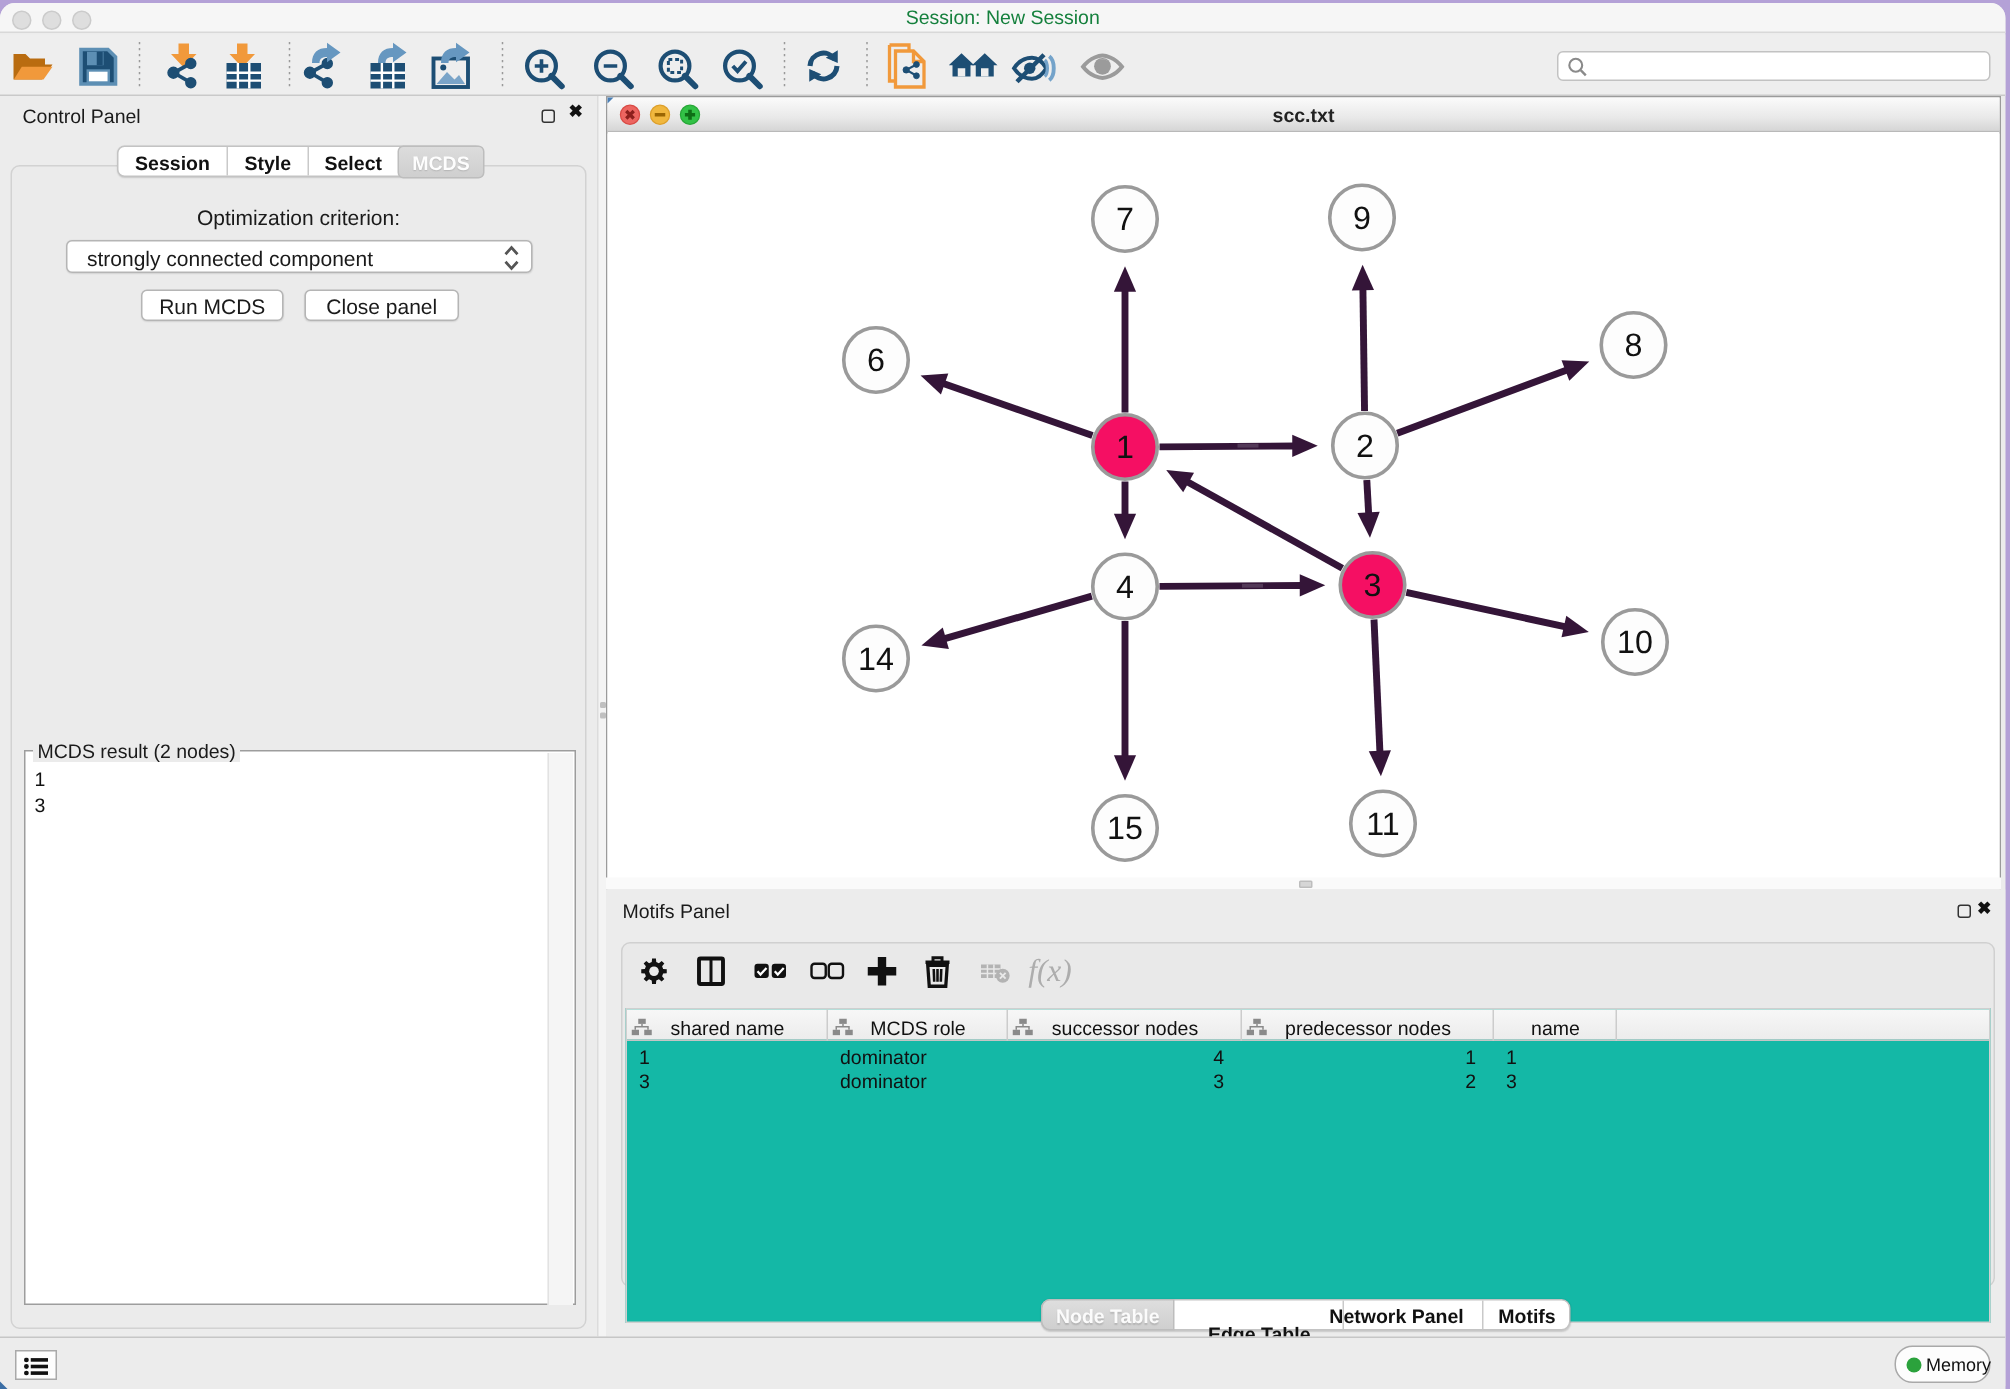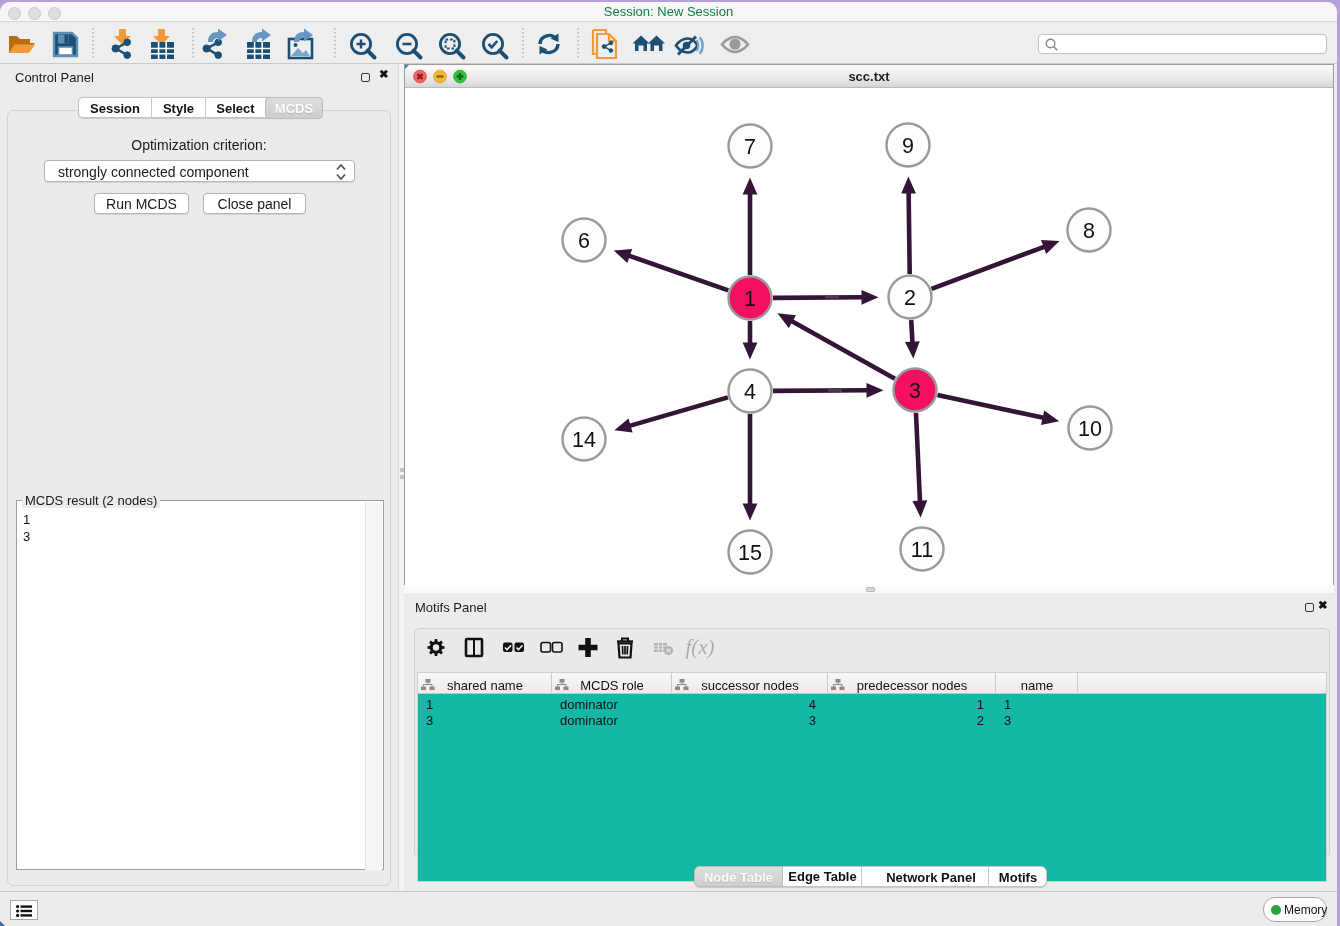--- a/index.html
+++ b/index.html
@@ -354,21 +354,21 @@
           <div class="ptext" style="left:254px;top:24px;width:144px;text-align:right;font-size:13px;color:#111">4</div>
           <div class="ptext" style="left:254px;top:40px;width:144px;text-align:right;font-size:13px;color:#111">3</div>
           <div class="ptext" style="left:410px;top:24px;width:156px;text-align:right;font-size:13px;color:#111">1</div>
           <div class="ptext" style="left:410px;top:40px;width:156px;text-align:right;font-size:13px;color:#111">2</div>
           <div class="ptext" style="left:586px;top:24px;font-size:13px;color:#111">1</div>
           <div class="ptext" style="left:586px;top:40px;font-size:13px;color:#111">3</div>
   </div>
 
   <div class="abs" style="left:290px;top:273px;width:353px;height:21px;background:#fff;border:1px solid #c3c3c3;border-radius:6px;box-shadow:0 0.5px 1px rgba(0,0,0,.15)">
     <div class="abs" style="left:-1px;top:-1px;width:89px;height:21px;background:linear-gradient(#dedede,#cfcfcf);border:1px solid #bdbdbd;border-radius:6px 0 0 6px;text-align:center;font-size:13px;font-weight:bold;color:#fbfbfb;padding-top:2.5px;text-shadow:0 1px 1px rgba(0,0,0,.15)">Node Table</div>
-    <div class="abs" style="left:89px;top:0;width:78px;height:19px;border-right:1px solid #c9c9c9;text-align:center;font-size:13px;font-weight:bold;color:#111;padding-top:2px">Edge Table</div>
+    <div class="abs" style="left:89px;top:0;width:112px;height:19px;border-right:1px solid #c9c9c9;text-align:center;font-size:13px;font-weight:bold;color:#111;padding-top:15px">Edge Table</div>
     <div class="abs" style="left:179px;top:0;width:115px;height:19px;border-right:1px solid #c9c9c9;text-align:center;font-size:13px;font-weight:bold;color:#111;padding-top:2.5px">Network Panel</div>
     <div class="abs" style="left:294px;top:0;width:58px;height:19px;text-align:center;font-size:13px;font-weight:bold;color:#111;padding-top:2.5px">Motifs</div>
   </div>
 </div>
 
 <div class="abs" style="left:0;top:889px;width:1337px;height:33px;background:#ececec;border-top:1px solid #c6c6c6">
   <div class="abs" style="left:10px;top:8px;width:28px;height:20px;background:#fdfdfd;border:1px solid #a9a9a9">
     <svg width="16" height="12" viewBox="0 0 16 12" style="position:absolute;left:5px;top:3.5px">
             <g fill="#111">
               <circle cx="1.6" cy="1.6" r="1.6"></circle>

